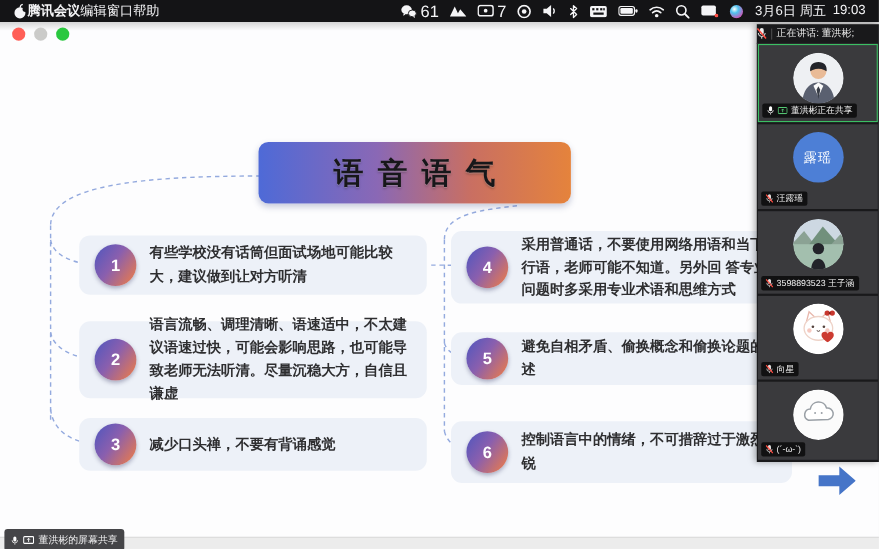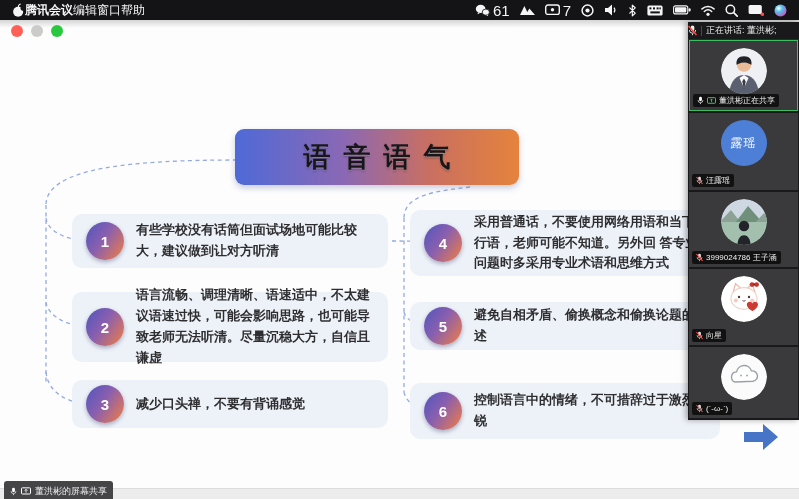--- a/index.html
+++ b/index.html
@@ -185,20 +185,24 @@
             <defs>
               <radialGradient id="sg" cx="35%" cy="32%" r="75%">
                 <stop offset="0%" stop-color="#ffffff"></stop>
                 <stop offset="40%" stop-color="#4ec3ef"></stop>
                 <stop offset="100%" stop-color="#d24fb5"></stop>
               </radialGradient>
             </defs>
             <circle cx="6.5" cy="6.5" r="6" fill="url(#sg)"></circle>
           </svg>
       </span>
+      <span class="mb-date">
+        <span>3月6日 周五</span>
+        <span>19:03</span>
+      </span>
     </div>
   </div>
   <div class="winshadow"></div>
 
   <div class="traffic">
     <span class="tl red"></span>
     <span class="tl grey"></span>
     <span class="tl green"></span>
   </div>
 
@@ -320,21 +324,21 @@
             </g>
           </svg>
       </span>
       <span class="tlabel">
         <svg width="7" height="9" viewBox="0 0 10 12">
             <rect x="3" y=".5" width="4" height="6.5" rx="2" fill="#ddd"></rect>
             <path d="M1.5,5.5 a3.5,3.5 0 0 0 7,0" stroke="#ddd" stroke-width="1" fill="none"></path>
             <line x1="5" y1="9.5" x2="5" y2="11.2" stroke="#ddd"></line>
             <line x1=".6" y1="1" x2="9.4" y2="11" stroke="#ff4b40" stroke-width="1.6"></line>
           </svg>
-        <span>3999024786 王子涵</span>
+        <span>3598893523 王子涵</span>
       </span>
     </div>
 
     <div class="tile t4">
       <span class="avatar">
         <svg width="46" height="46" viewBox="0 0 46 46">
             <circle cx="23" cy="23" r="23" fill="#ffffff"></circle>
             <path d="M12,17 L14.5,7.5 L21,13.5 Z" fill="#fff" stroke="#e8b7ac" stroke-width="1.2"></path>
             <path d="M34,17 L31.5,7.5 L25,13.5 Z" fill="#fff" stroke="#e8b7ac" stroke-width="1.2"></path>
             <ellipse cx="23" cy="22.5" rx="13" ry="10.8" fill="#fff" stroke="#eed3c8" stroke-width="1.2"></ellipse>

